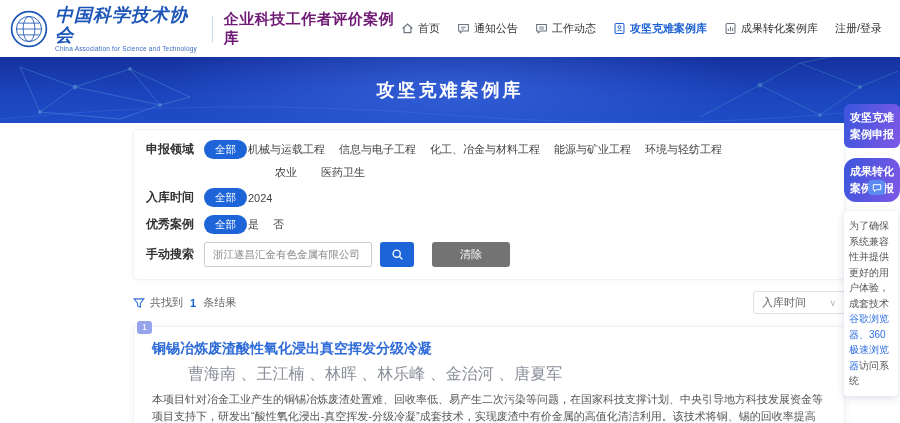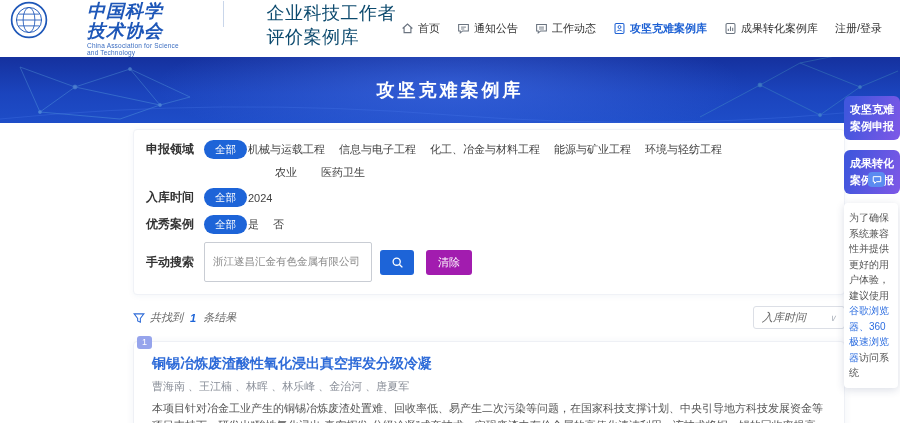--- a/index.html
+++ b/index.html
@@ -3,28 +3,28 @@
 <meta charset="utf-8">
 <style>
   * { margin:0; padding:0; box-sizing:border-box; }
   html,body { width:900px; height:423px; overflow:hidden; background:#fff;
               font-family:"Liberation Sans", sans-serif; }
   body { position:relative; }
 
   
   .header { height:57px; display:flex; align-items:center; justify-content:space-between;
             padding:0 18px 0 10px; background:#fff; }
-  .brand { display:flex; align-items:flex-start;gap:32px; }
+  .brand { display:flex; align-items:center; }
   .emblem { width:38px; height:38px; flex:0 0 auto; }
   .logo-text { margin-left:7px; color:#1e57b8; }
   .logo-cn { font-family:"DejaVu Serif", serif; font-style:italic; font-weight:bold;
              font-size:18px; letter-spacing:1px; line-height:1.1; }
   .logo-en { font-size:6.5px; letter-spacing:.2px; margin-top:1px; color:#3a6cc0; }
   .brand-divider { width:1px; height:26px; background:#c9d6ea; margin:0 11px 0 12px; }
-  .site-title { font-size:18px; font-weight:normal; color:#0c4a6e; letter-spacing:.5px; }
+  .site-title { font-size:15px; font-weight:bold; color:#701a75; letter-spacing:.5px; }
 
   .nav { display:flex; align-items:center; gap:17px; }
   .nav-item { display:flex; align-items:center; gap:4px; font-size:11px; color:#333;
               cursor:pointer; white-space:nowrap; }
   .nav-item .nico { width:13px; height:13px; color:#6b7480; display:block; }
   .nav-item.active { color:#1f62d4; font-weight:bold; }
   .nav-item.active .nico { color:#1f62d4; }
 
   
   .banner { position:relative; height:66px; overflow:hidden;
@@ -42,59 +42,59 @@
                  box-shadow:0 1px 6px rgba(40,70,130,.05); padding:10px 12px 12px; }
   .f-row { display:flex; align-items:center; margin-top:8px; }
   .f-row:first-child { margin-top:0; }
   .f-label { font-size:12px; font-weight:bold; color:#333; width:58px; flex:0 0 auto; }
   .pill { background:#1d64d8; color:#fff; font-size:10.5px; border-radius:999px;
           padding:2.5px 11px; margin-right:1px; cursor:pointer; white-space:nowrap; }
   .opts { display:flex; gap:14px; font-size:11px; color:#444; flex-wrap:nowrap; }
   .opt { cursor:pointer; white-space:nowrap; }
   .sub-row { margin:6px 0 0 129px; display:flex; gap:24px; font-size:11px; color:#444; }
 
-  .search-input { width:168px; height:40px; border:1px solid #c9cdd4; border-radius:2px;
+  .search-input { width:168px; height:25px; border:1px solid #c9cdd4; border-radius:2px;
                   font-size:10.5px; color:#888; padding:0 8px; outline:none;
                   font-family:"Liberation Sans", sans-serif; }
   .btn-search { width:34px; height:25px; background:#1d64d8; border:none; border-radius:3px;
                 margin-left:8px; cursor:pointer; display:flex; align-items:center; justify-content:center; }
   .btn-search svg { width:13px; height:13px; }
-  .btn-clear { height:25px; background:#a21caf; color:#fff; border:none; border-radius:3px;
-               font-size:11px; padding:0 12px; margin-left:12px; cursor:pointer;
+  .btn-clear { height:25px; background:#737373; color:#fff; border:none; border-radius:3px;
+               font-size:11px; padding:0 28px; margin-left:18px; cursor:pointer;
                font-family:"Liberation Sans", sans-serif; }
 
   
-  .results-bar { display:flex; align-items:center; justify-content:space-between; margin-top:11px;font-style:italic; }
+  .results-bar { display:flex; align-items:center; justify-content:space-between; margin-top:11px; }
   .found { display:flex; align-items:center; gap:5px; font-size:11px; color:#666; }
   .found .cnt { color:#1d64d8; font-weight:bold; margin:0 2px; }
   .funnel { width:12px; height:12px; color:#2e6bd8; }
   .sort-select { width:92px; height:23px; border:1px solid #dcdfe6; border-radius:3px;
                  background:#fff; display:flex; align-items:center; justify-content:space-between;
                  padding:0 8px; font-size:11px; color:#666; cursor:pointer; }
   .sort-select .chev { color:#b0b6bf; font-size:9px; }
 
   
   .card { position:relative; margin-top:12px; background:#fff; border:1px solid #eef0f5;
           border-radius:4px; box-shadow:0 1px 8px rgba(40,70,130,.06); padding:13px 18px 12px; }
   .card-badge { position:absolute; top:-6px; left:3px; background:#96a4ec; color:#fff;
                 font-size:9px; line-height:1; padding:2px 5px; border-radius:3px; }
   .card-title { font-size:14px; font-weight:bold; color:#2e6bd8; cursor:pointer; }
-  .card-authors { font-size:11px; color:#8a8f99; margin-top:6px; }
+  .card-authors { font-size:16px; color:#8a8f99; margin-top:6px;margin-left:36px; }
   .card-desc { font-size:11px; color:#555; line-height:1.5; margin-top:6px;
                display:-webkit-box; -webkit-line-clamp:3; -webkit-box-orient:vertical;
                overflow:hidden; max-height:50px; }
 
   
-  .side { position:absolute; top:96px; right:0; width:58px; z-index:5; }
+  .side { position:absolute; top:104px; right:0; width:58px; z-index:5; }
   .side-btn { display:block; width:56px; margin-left:2px; border:none; cursor:pointer;
               background:linear-gradient(105deg,#4156dd 10%, #7b58e6 95%);
               color:#fff; font-size:11px; font-weight:bold; line-height:1.55;
               text-align:center; padding:5px 4px; border-radius:6px;
               font-family:"Liberation Sans", sans-serif; }
-  .side-btn + .side-btn { margin-top:10px; }
+  .side-btn + .side-btn { margin-top:10px;border-radius:12px; }
   .widget { position:absolute; top:76px; right:15px; width:17px; height:15px;
             background:#5b8bf0; border-radius:4px; display:flex; align-items:center;
             justify-content:center; cursor:pointer; z-index:6; }
   .widget svg { width:10px; height:10px; }
   .notice { margin:9px 2px 0 2px; width:54px; background:#fff; border-radius:4px;
             box-shadow:0 2px 8px rgba(30,50,100,.16); padding:7px 5px; font-size:10px;
             line-height:1.55; color:#555; }
   .notice .lnk { color:#2f6fe0; cursor:pointer; }
 </style>
 </head>
@@ -262,15 +262,15 @@
   <button class="side-btn">
     <span>成果转化</span><br>
     <span>案例申报</span>
   </button>
   <div class="widget">
     <svg viewBox="0 0 12 12">
       <path d="M1.5 2 h9 v6 h-5 l-2.5 2 v-2 h-1.5 z" fill="none" stroke="#fff" stroke-width="1.2"></path>
     </svg>
   </div>
   <div class="notice">
-    <span>为了确保系统兼容性并提供更好的用户体验，建议使用</span><span class="lnk">谷歌浏览器、</span><span class="lnk">360极速浏览</span><span class="lnk">器</span><span>访问系统</span>
+    <span>为了确保系统兼容性并提供更好的用户体验，成套技术</span><span class="lnk">谷歌浏览器、</span><span class="lnk">360极速浏览</span><span class="lnk">器</span><span>访问系统</span>
   </div>
 </div>
 
 </body></html>

